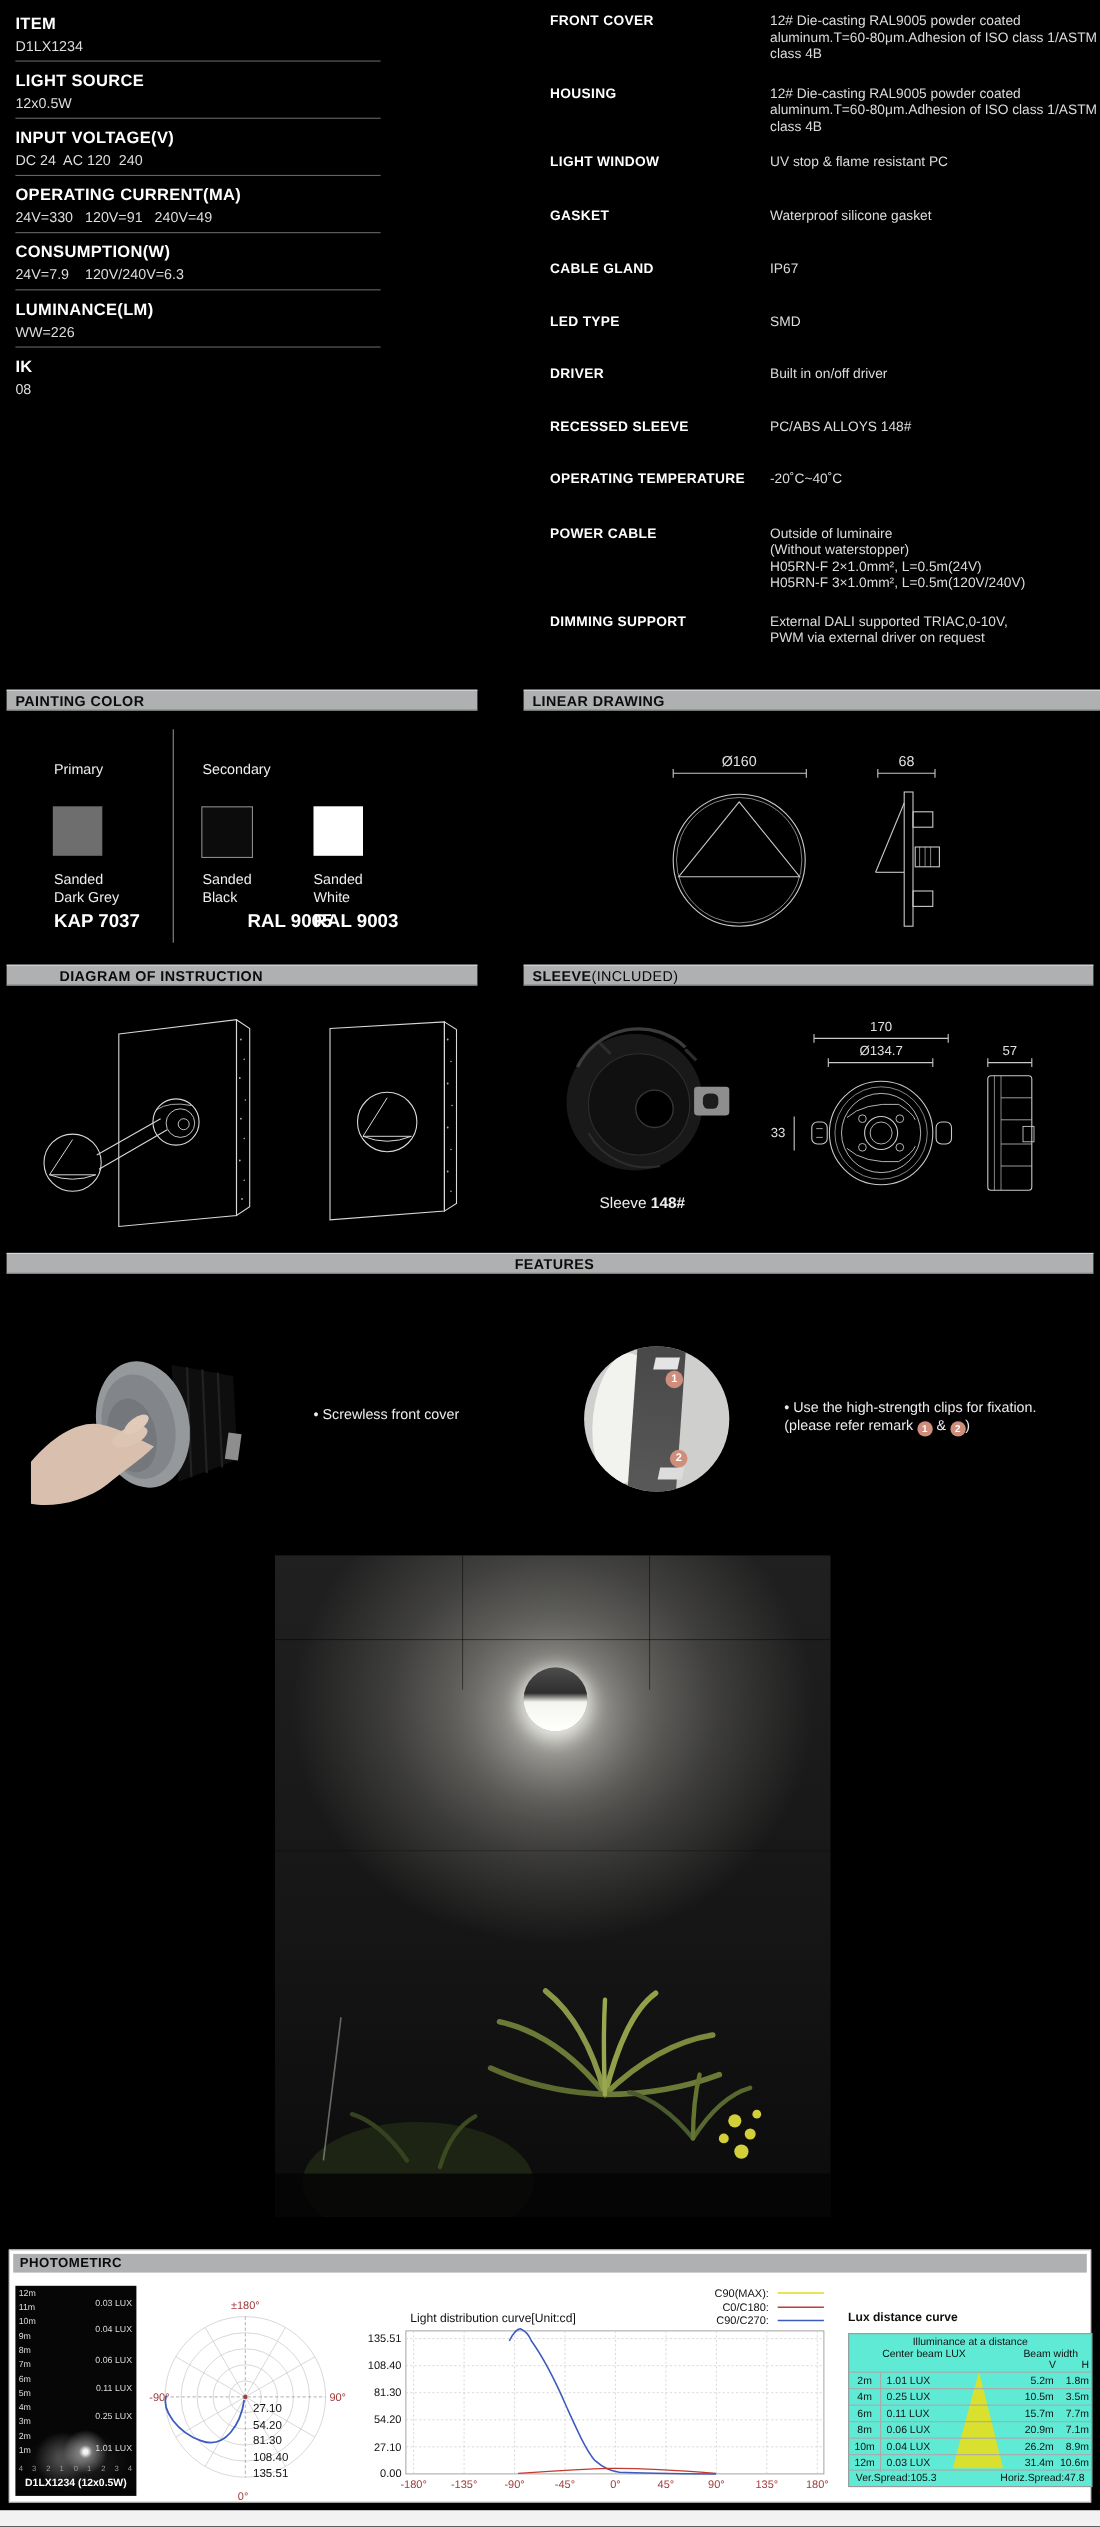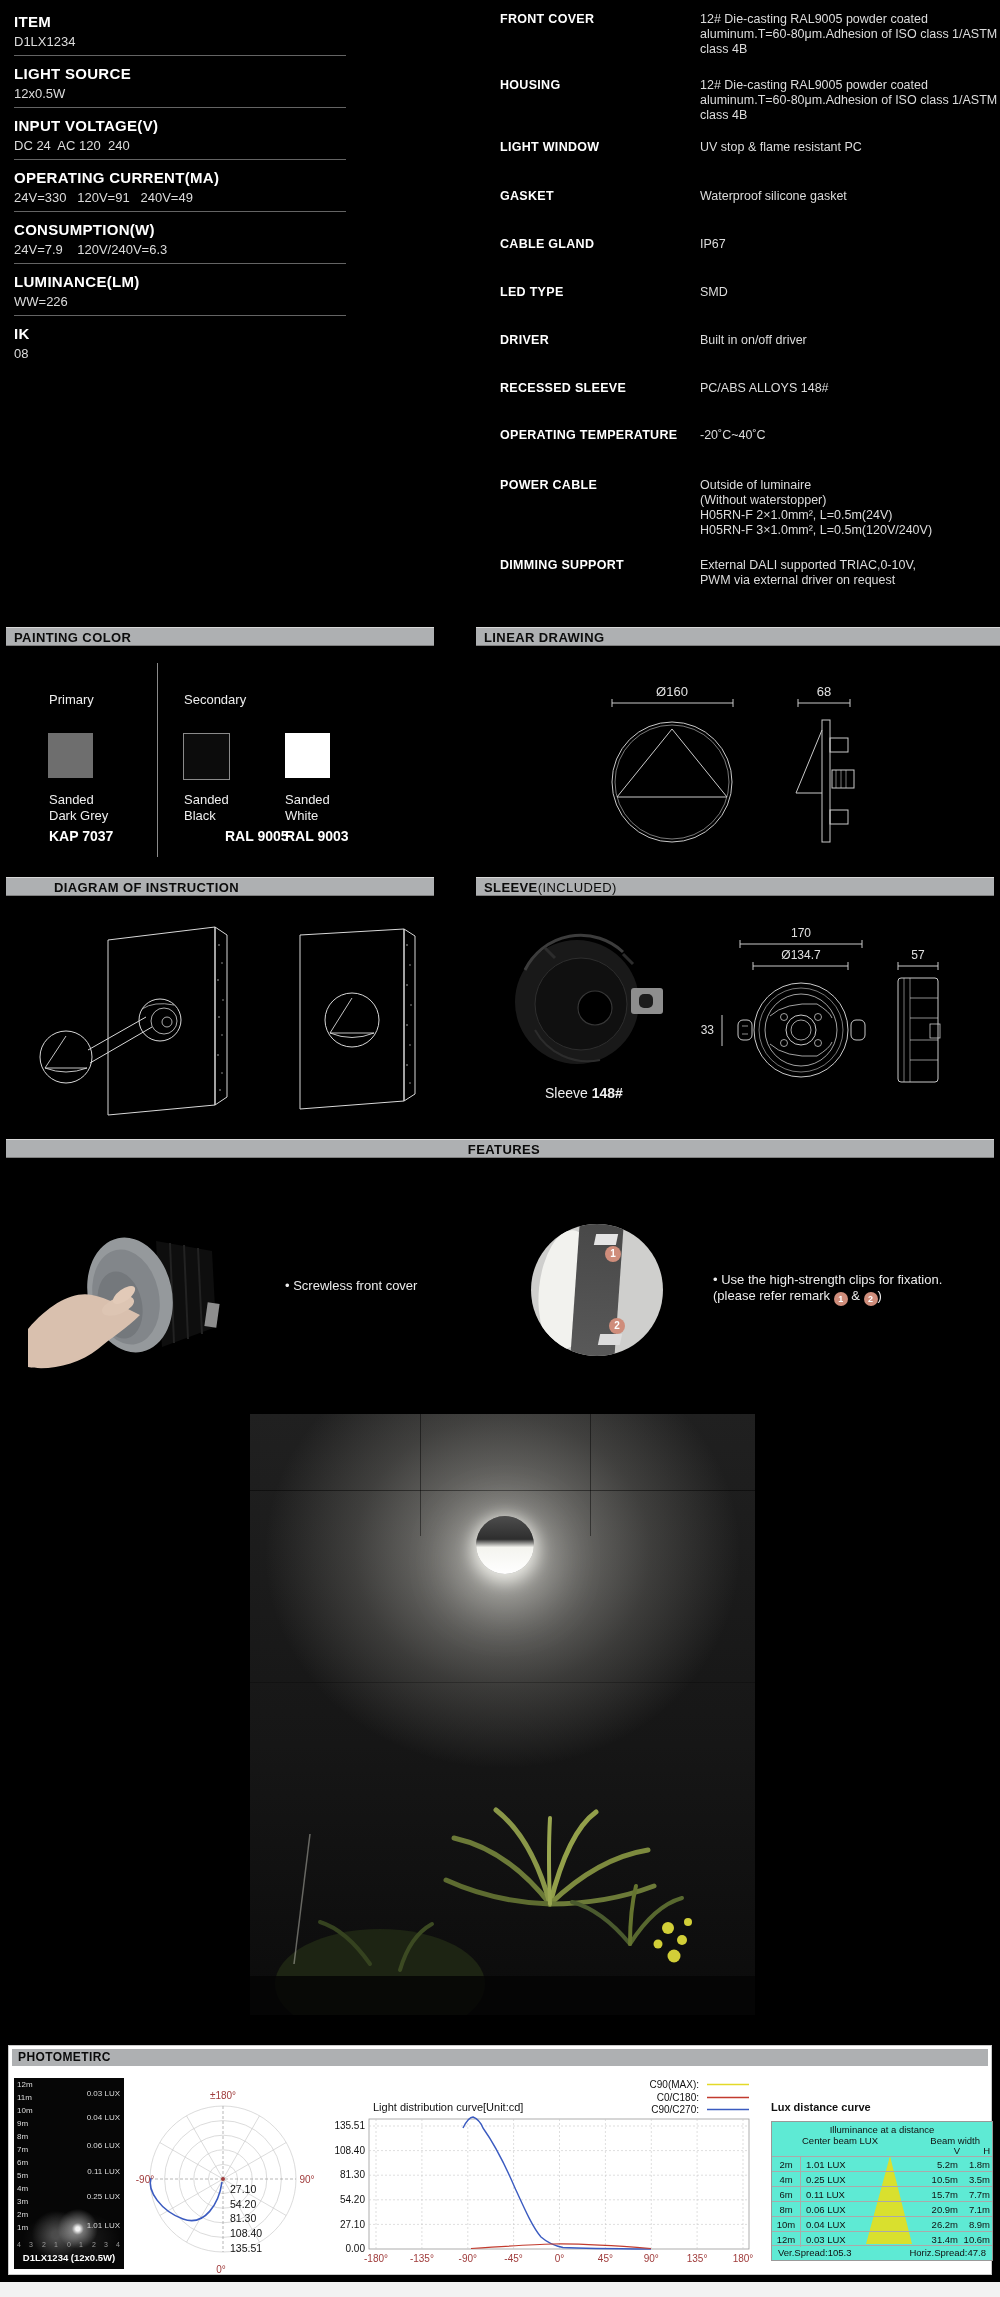--- a/index.html
+++ b/index.html
@@ -19,21 +19,21 @@
   .rrow .rlabel{position:absolute;left:0;top:0;width:218px;font-size:12.5px;font-weight:bold;color:#fff;letter-spacing:.3px;margin-left:24px;}
   .rrow .rvalue{position:absolute;left:224px;top:0;width:298px;font-size:12.5px;color:#dcdcdc;line-height:15px;white-space:pre-line;}
 
   
   .bar{position:absolute;height:19px;background:#aeb0b2;border-top:1px solid #d8d8d8;border-bottom:1px solid #7f7f7f;
        color:#0b0b0b;font-size:13px;font-weight:bold;line-height:19px;padding-left:8px;box-sizing:border-box;letter-spacing:.4px;}
   .bar .thin{font-weight:normal;}
 
   
   .ptxt{position:absolute;font-size:13px;color:#eee;}
-  .pcode{position:absolute;font-size:14px;font-weight:bold;color:#fff;}
+  .pcode{position:absolute;font-size:17px;font-weight:bold;color:#fff;}
   .swatch{position:absolute;width:45px;height:45px;}
   .vline{position:absolute;width:1px;background:#8a8a8a;}
 
   
   .feat-text{position:absolute;font-size:13px;color:#ececec;line-height:16px;}
   .badge{display:inline-block;width:14px;height:14px;border-radius:50%;background:#cf8d7b;color:#fff;
          font-size:9px;font-weight:bold;text-align:center;line-height:14px;vertical-align:-2px;}
   .badge.abs{position:absolute;width:16px;height:16px;line-height:16px;font-size:10px;}
   .detail-photo{position:absolute;border-radius:50%;overflow:hidden;background:#cfcfcd;}
 

